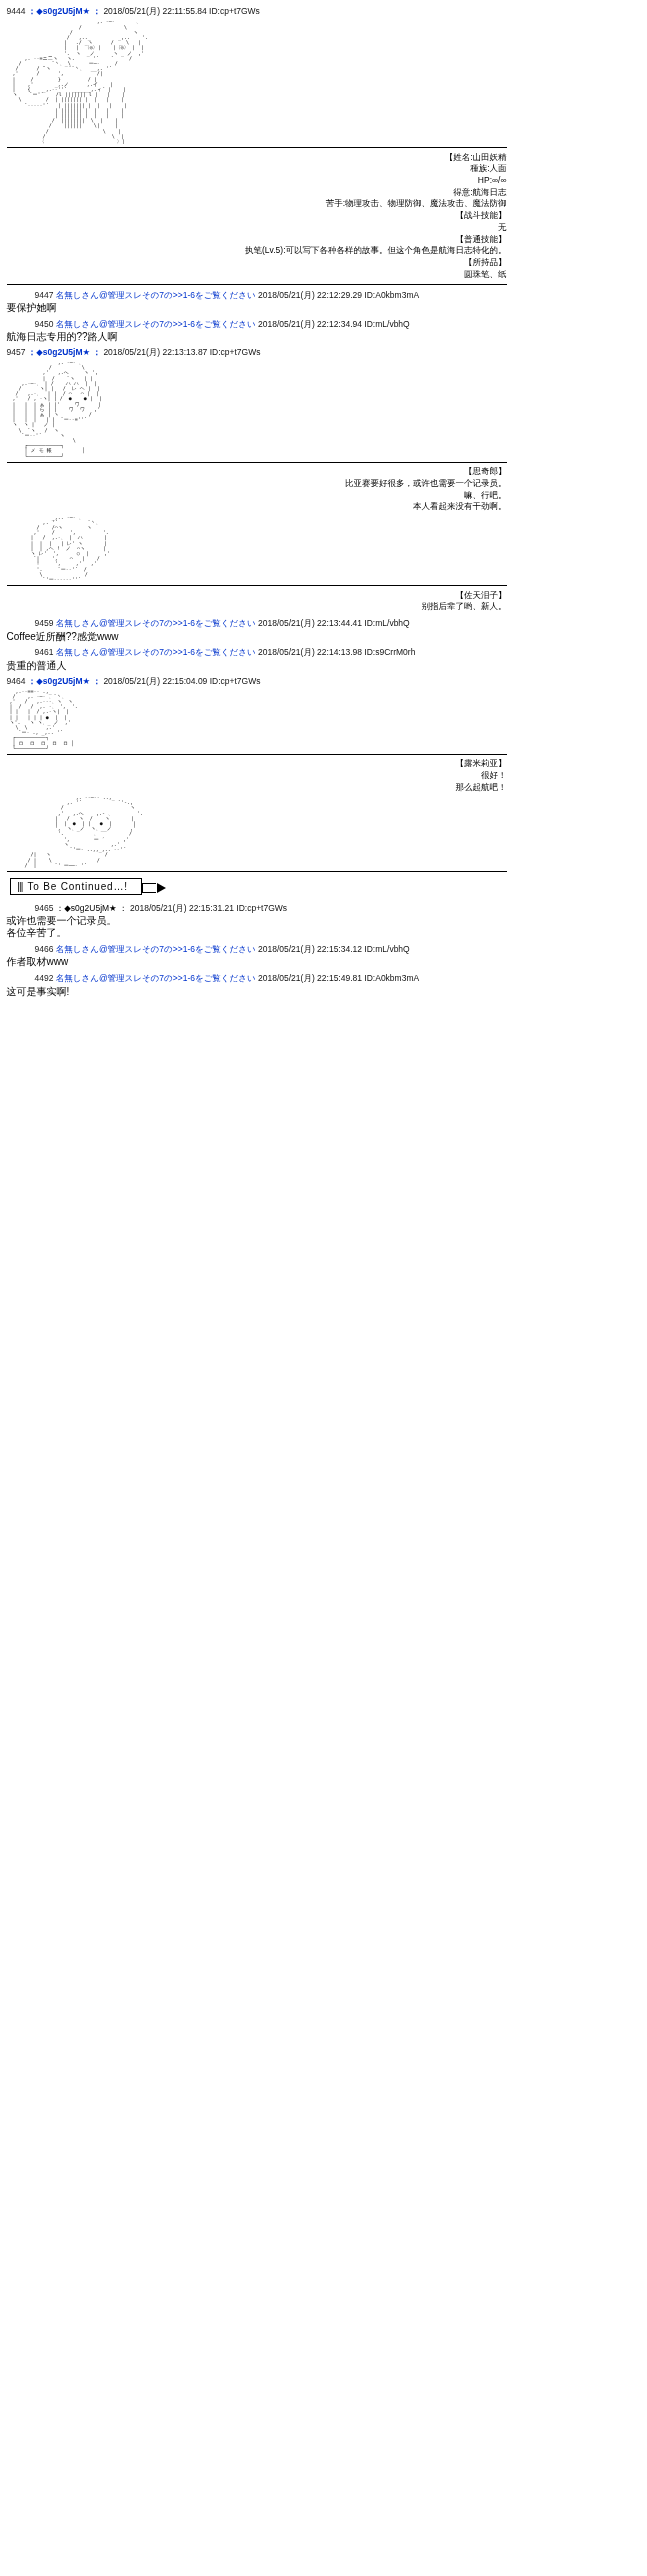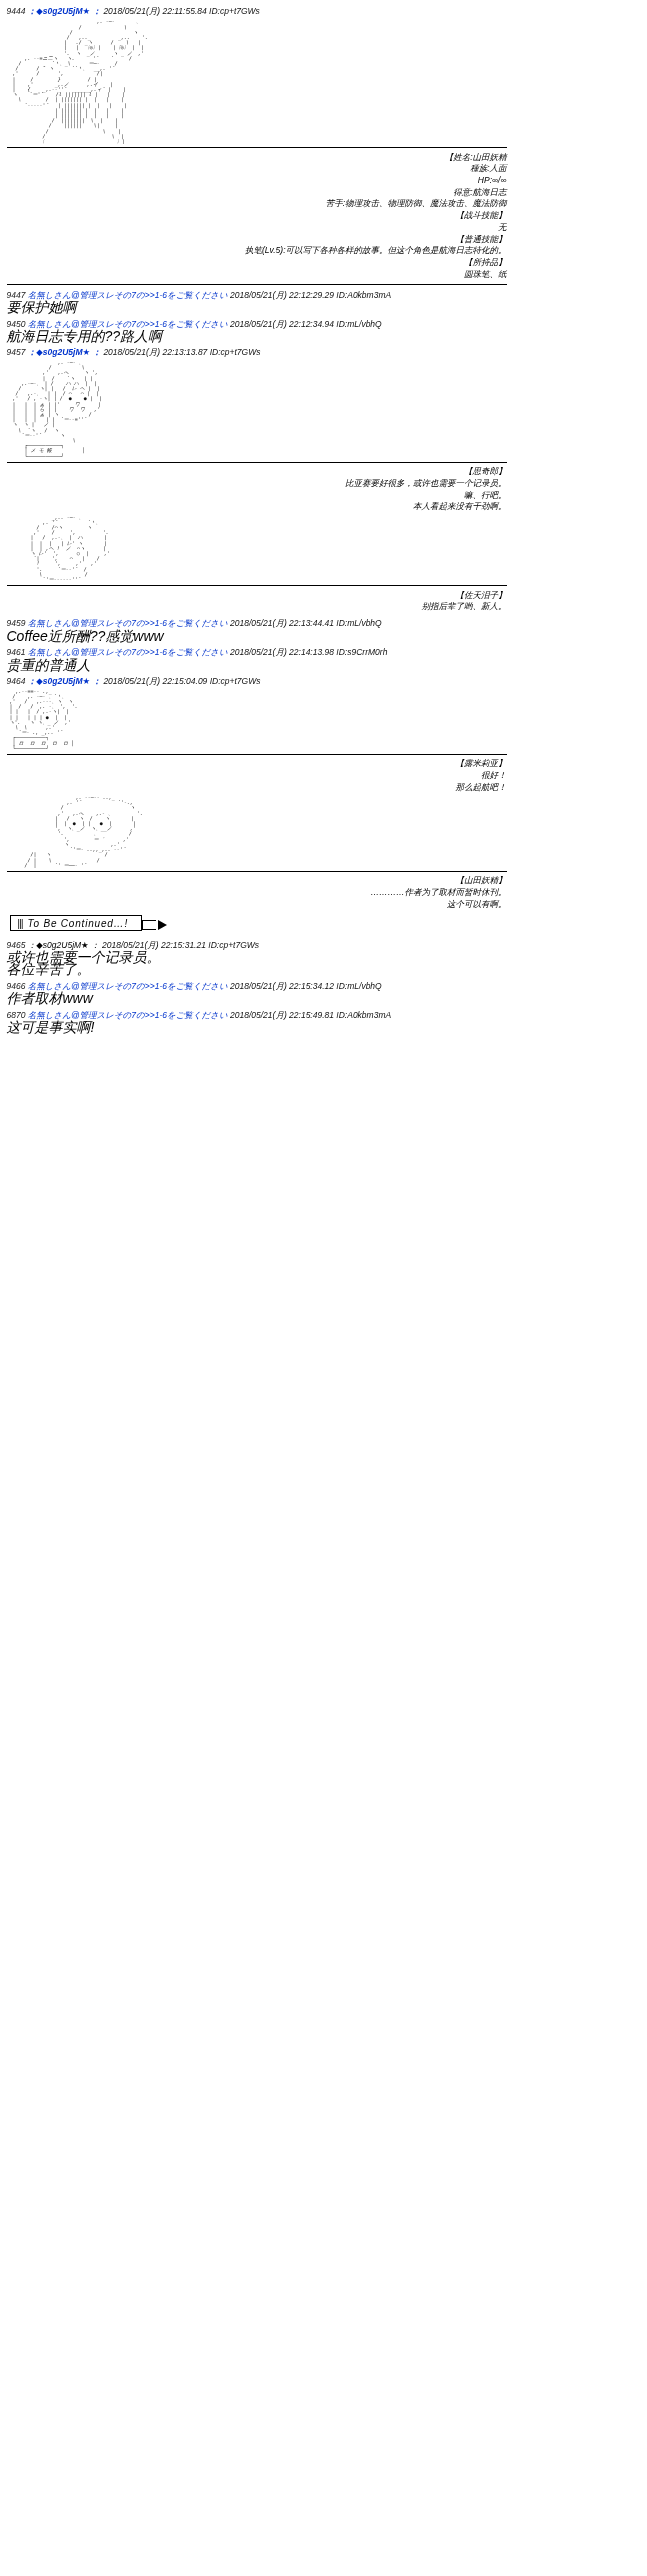--- a/index.html
+++ b/index.html
@@ -2,41 +2,41 @@
 <html style="font-size:13px"><head>
 <meta charset="utf-8">
 <style>
   html,body{margin:0;padding:0;background:#ffffff;}
   body{
     width:647px;
     font-family:"Liberation Sans","DejaVu Sans",sans-serif;
     font-size:9px;
     color:#000000;
   }
-  .page{width:513px;position:relative;padding:4.9px 6.5px 8px 6.5px;box-sizing:border-box;font-style:italic;}
+  .page{width:513px;position:relative;padding:4.9px 6.5px 8px 6.5px;box-sizing:border-box;}
   .post-head{font-size:8.5px;line-height:11.3px;padding:1.6px 0 1.6px 0;white-space:nowrap;}
   .post-head .num{color:#1a1a1a;}
   .post-head .name{color:#0033cc;font-weight:bold;}
   .post-head .meta{color:#111;}
   .sep{border:0;border-top:0.8px solid #000;margin:3.2px 0 3.2px 0;}
   .aa{
     font-family:"DejaVu Sans Mono","Liberation Mono",monospace;
     font-size:5px;
     line-height:5.2px;
     white-space:pre;
     letter-spacing:0px;
     color:#111;
     overflow:hidden;
   }
   .txt{font-size:8.5px;line-height:11.7px;white-space:pre-wrap;margin:1.6px 0 1.6px 4.9px;text-align:right;}
   .reply{font-size:8.5px;line-height:12px;margin:4px 0 1.6px 0;}
-  .reply .rnum{color:#1a1a1a;}
+  .reply .rnum{color:#1a1a1a;margin-left:28px;}
   .reply .rname{color:#0033cc;margin-top:32px;}
   .reply .rid{color:#111;}
-  .reply-body{font-size:14px;line-height:11.7px;margin:0 0 2.4px 0;white-space:pre-wrap;}
+  .reply-body{font-size:10px;line-height:11.7px;margin:0 0 2.4px 0;white-space:pre-wrap;}
   .tbc{
     display:inline-block;
     border:0.8px solid #000;
     padding:1.6px 13px 1.6px 6.5px;
     font-size:10px;
     letter-spacing:0.8px;
     position:relative;
     margin:3.2px 0 3.2px 3.2px;
   }
   .tbc .bars{display:inline-block;margin-right:4.9px;letter-spacing:-0.8px;}
@@ -217,23 +217,20 @@
                 |  |  ●  | |   ●  |       |
                 ',  ヽ、_ノ  ヽ、__ノ      ,'
                  '.          、          /
                    ',        ー ′      ,'
                    ヽ              ,.'
                      `'ー- ..,,_,.. -‐'´
         /|   ヽ                  /
        / |    \               /
       /  |      `' ー──‐ '´</div>
     <hr class="sep">
-    <div class="txt">【山田妖精】
-…………作者为了取材而暂时休刊。
-这个可以有啊。</div>
     <div>
       <span class="tbc"><span class="bars">|||</span><span>To Be Continued…!</span></span><span class="arrowbox"><span class="stem"></span><span class="arrow"></span></span>
     </div>
   </div>
 
   <div class="block">
     <div class="reply">
       <span class="rnum">9465</span>
       <span class="name">：◆s0g2U5jM★ ：</span>
       <span class="rid">2018/05/21(月) 22:15:31.21 ID:cp+t7GWs</span>
@@ -246,21 +243,21 @@
     <div class="reply">
       <span class="rnum">9466</span>
       <span class="rname">名無しさん@管理スレその7の&gt;&gt;1-6をご覧ください</span>
       <span class="rid">2018/05/21(月) 22:15:34.12 ID:mL/vbhQ</span>
     </div>
     <div class="reply-body">作者取材www</div>
   </div>
 
   <div class="block">
     <div class="reply">
-      <span class="rnum">6870</span>
+      <span class="rnum">4492</span>
       <span class="rname">名無しさん@管理スレその7の&gt;&gt;1-6をご覧ください</span>
       <span class="rid">2018/05/21(月) 22:15:49.81 ID:A0kbm3mA</span>
     </div>
     <div class="reply-body">这可是事实啊!</div>
   </div>
 
 </div>
 
 
 </body></html>

